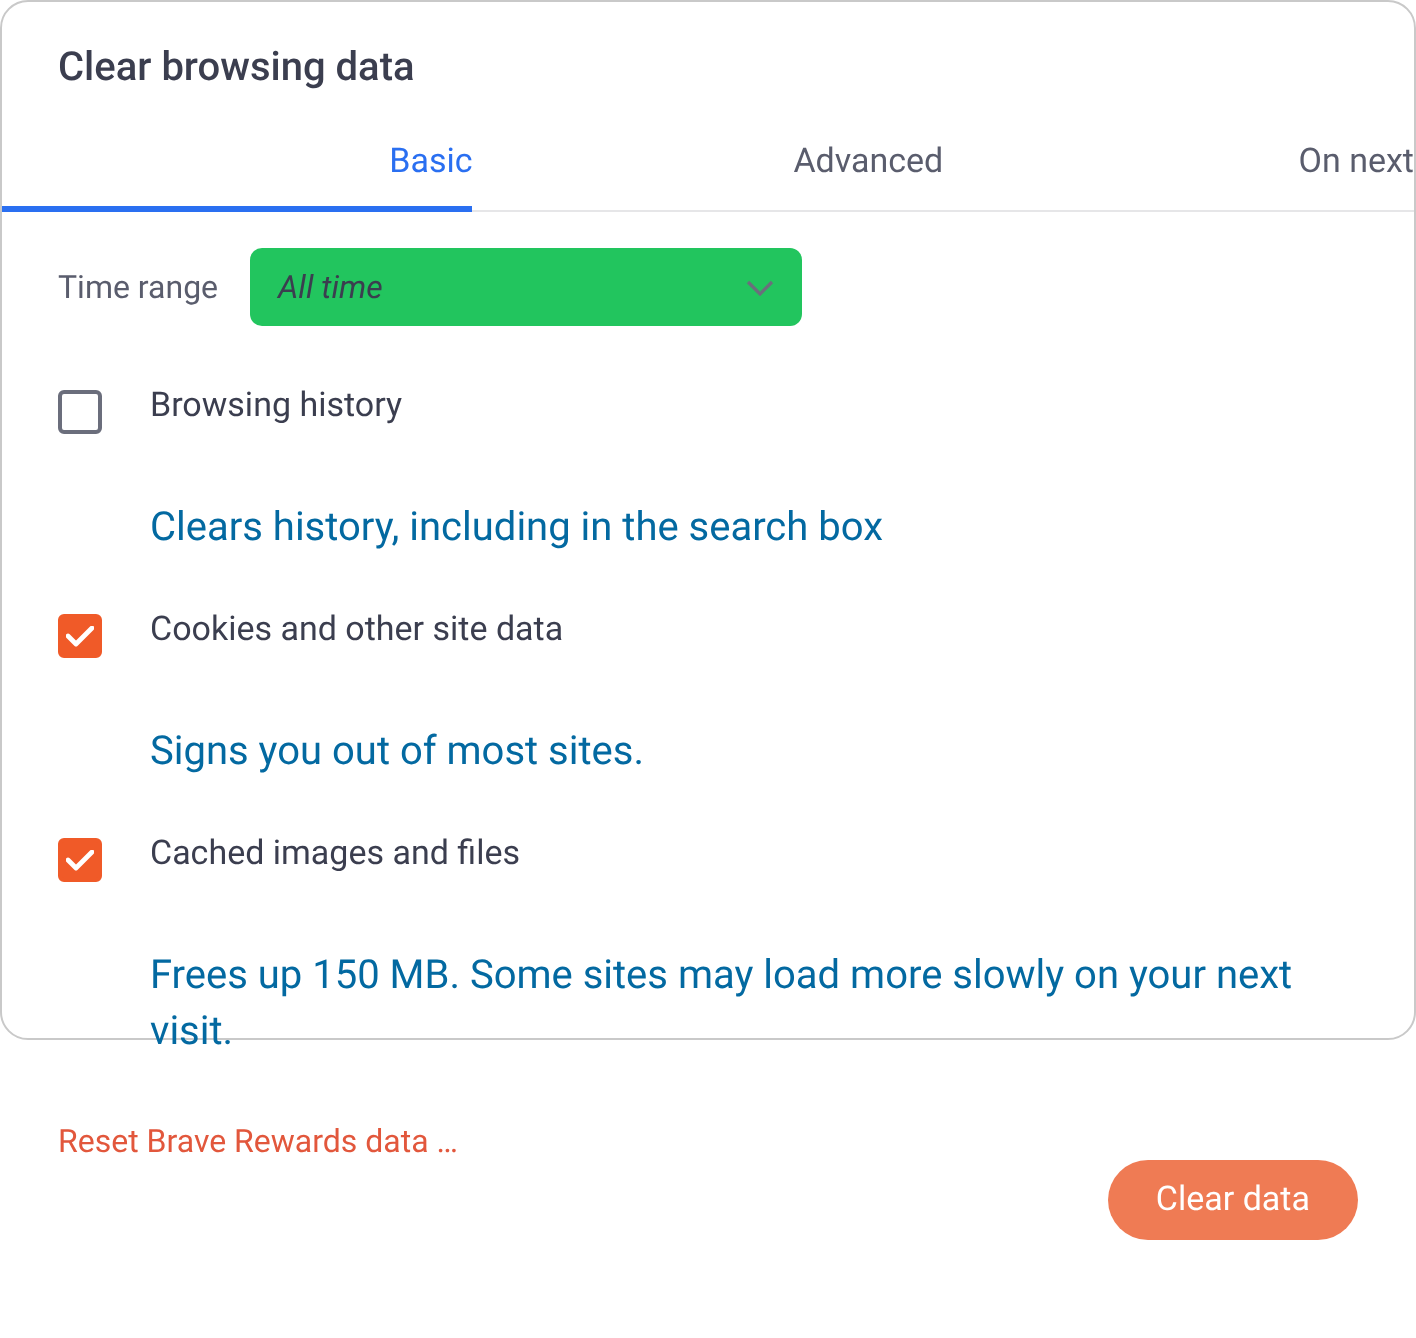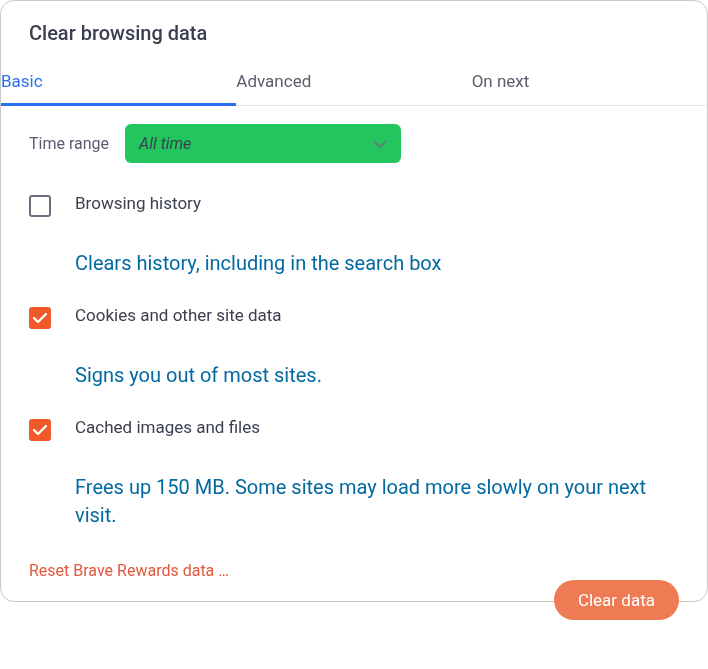--- a/index.html
+++ b/index.html
@@ -6,42 +6,42 @@
     body {
       font-family: -apple-system, BlinkMacSystemFont, "Segoe UI", Roboto, Helvetica, Arial, sans-serif;
       background: #fff;
       width: 708px;
       height: 669px;
       overflow: hidden;
       color: #3b3e4f;
     }
     .dialog {
       width: 708px;
-      height: 602px;
+      height: 520px;
       background: #fff;
       border-radius: 14px;
       border: 1px solid #c9c9c9;
       display: flex;
       flex-direction: column;
       position: relative;
     }
     .dialog-title {
       font-size: 20px;
       font-weight: 500;
       color: #3b3e4f;
       padding: 20px 28px 14px 28px;
     }
     .tabs {
       display: flex;
       border-bottom: 1px solid #e6e6e8;
       padding: 0;
     }
     .tab {
       flex: 1;
-      text-align: left;
+      text-align: right;
       padding: 12px 0 14px 0;
       font-size: 17px;
       color: #5a5d6d;
       cursor: pointer;
       position: relative;
     }
     .tab.active {
       color: #2a6ff1;
     }
     .tab.active::after {

